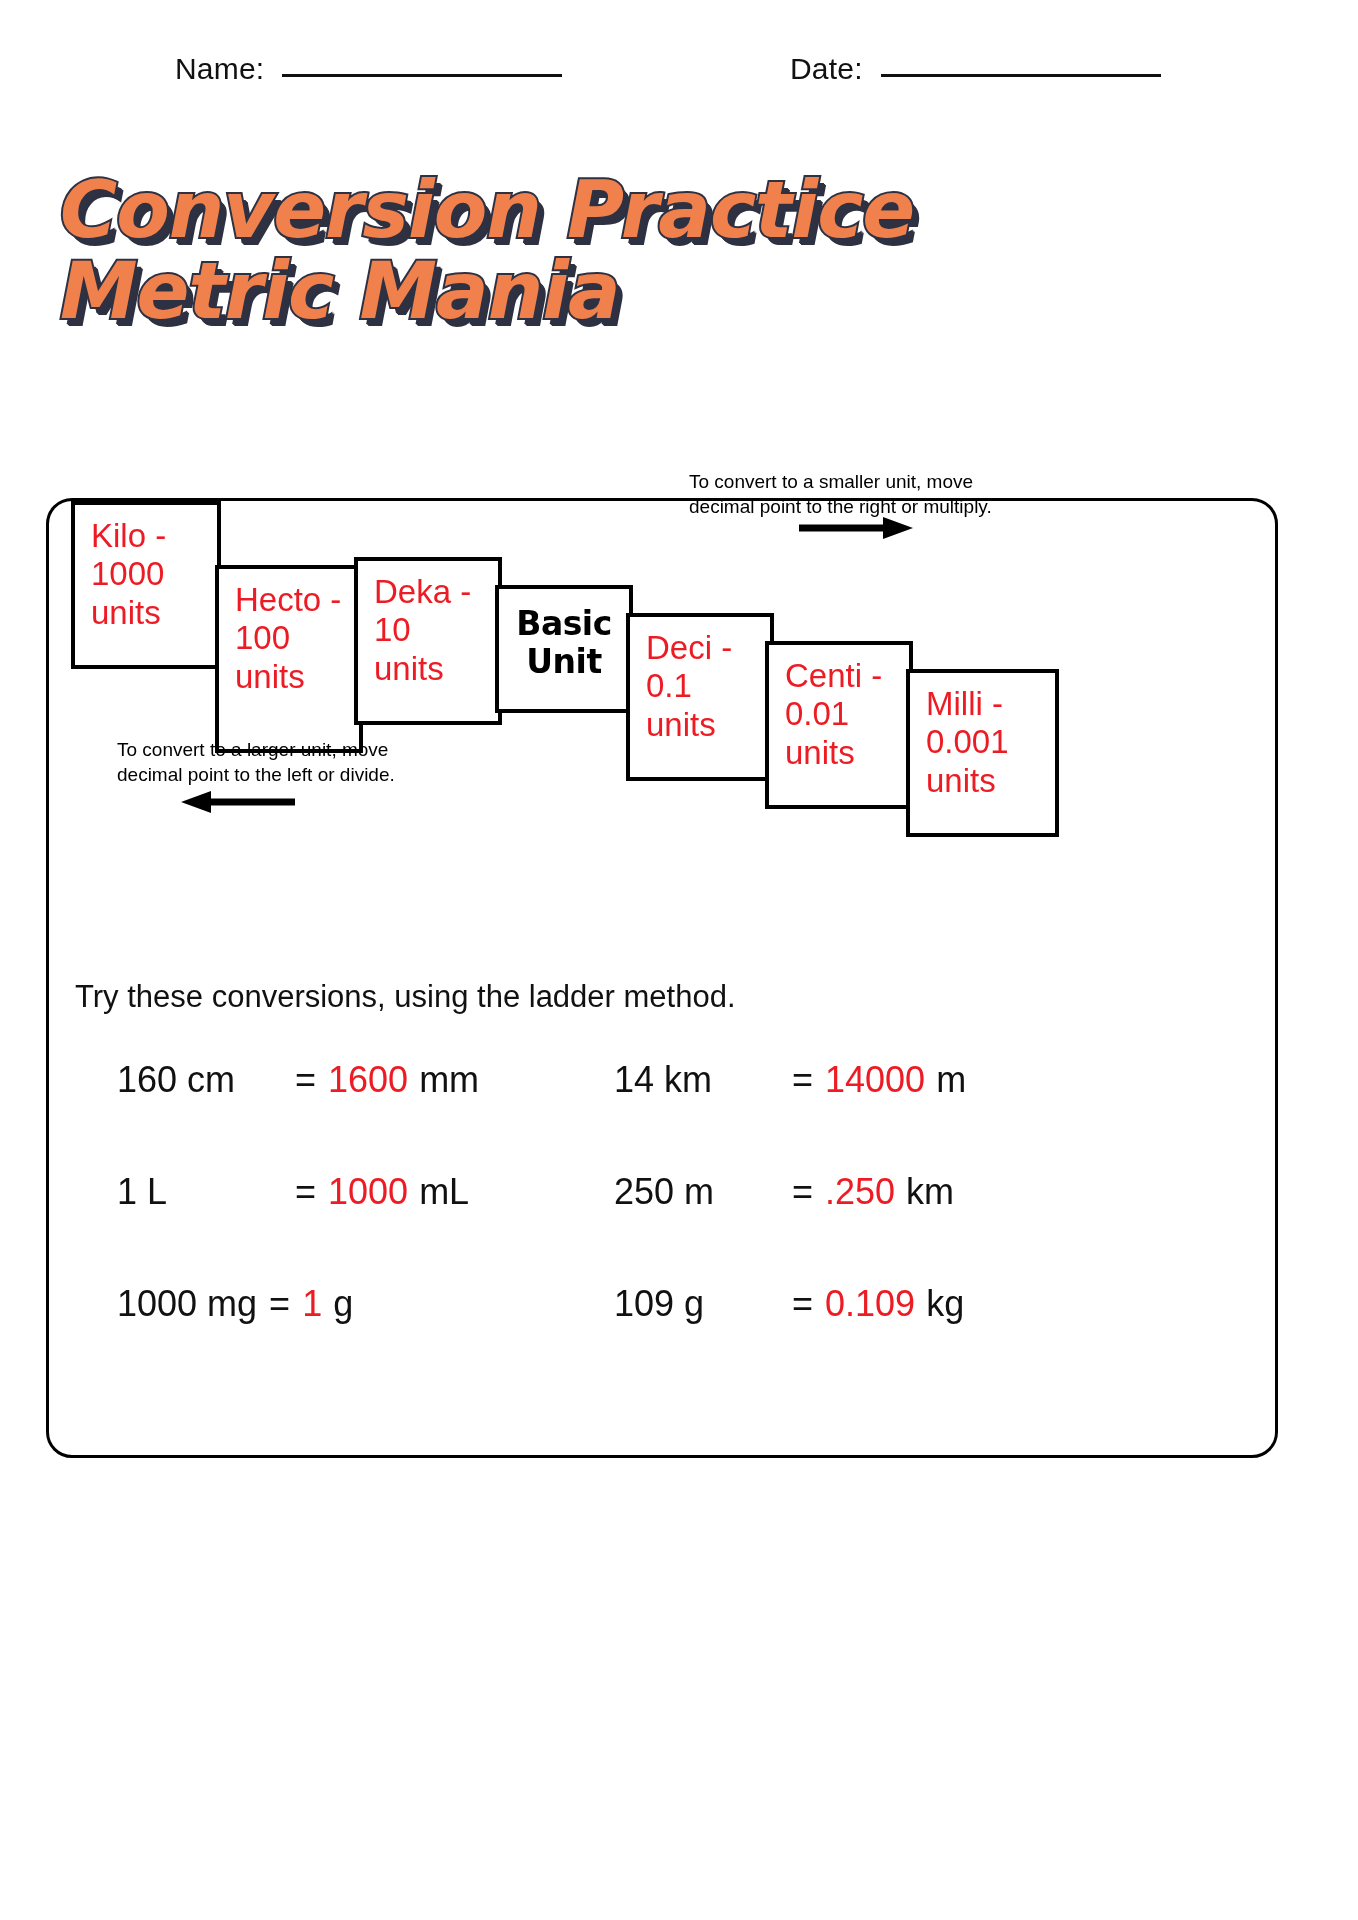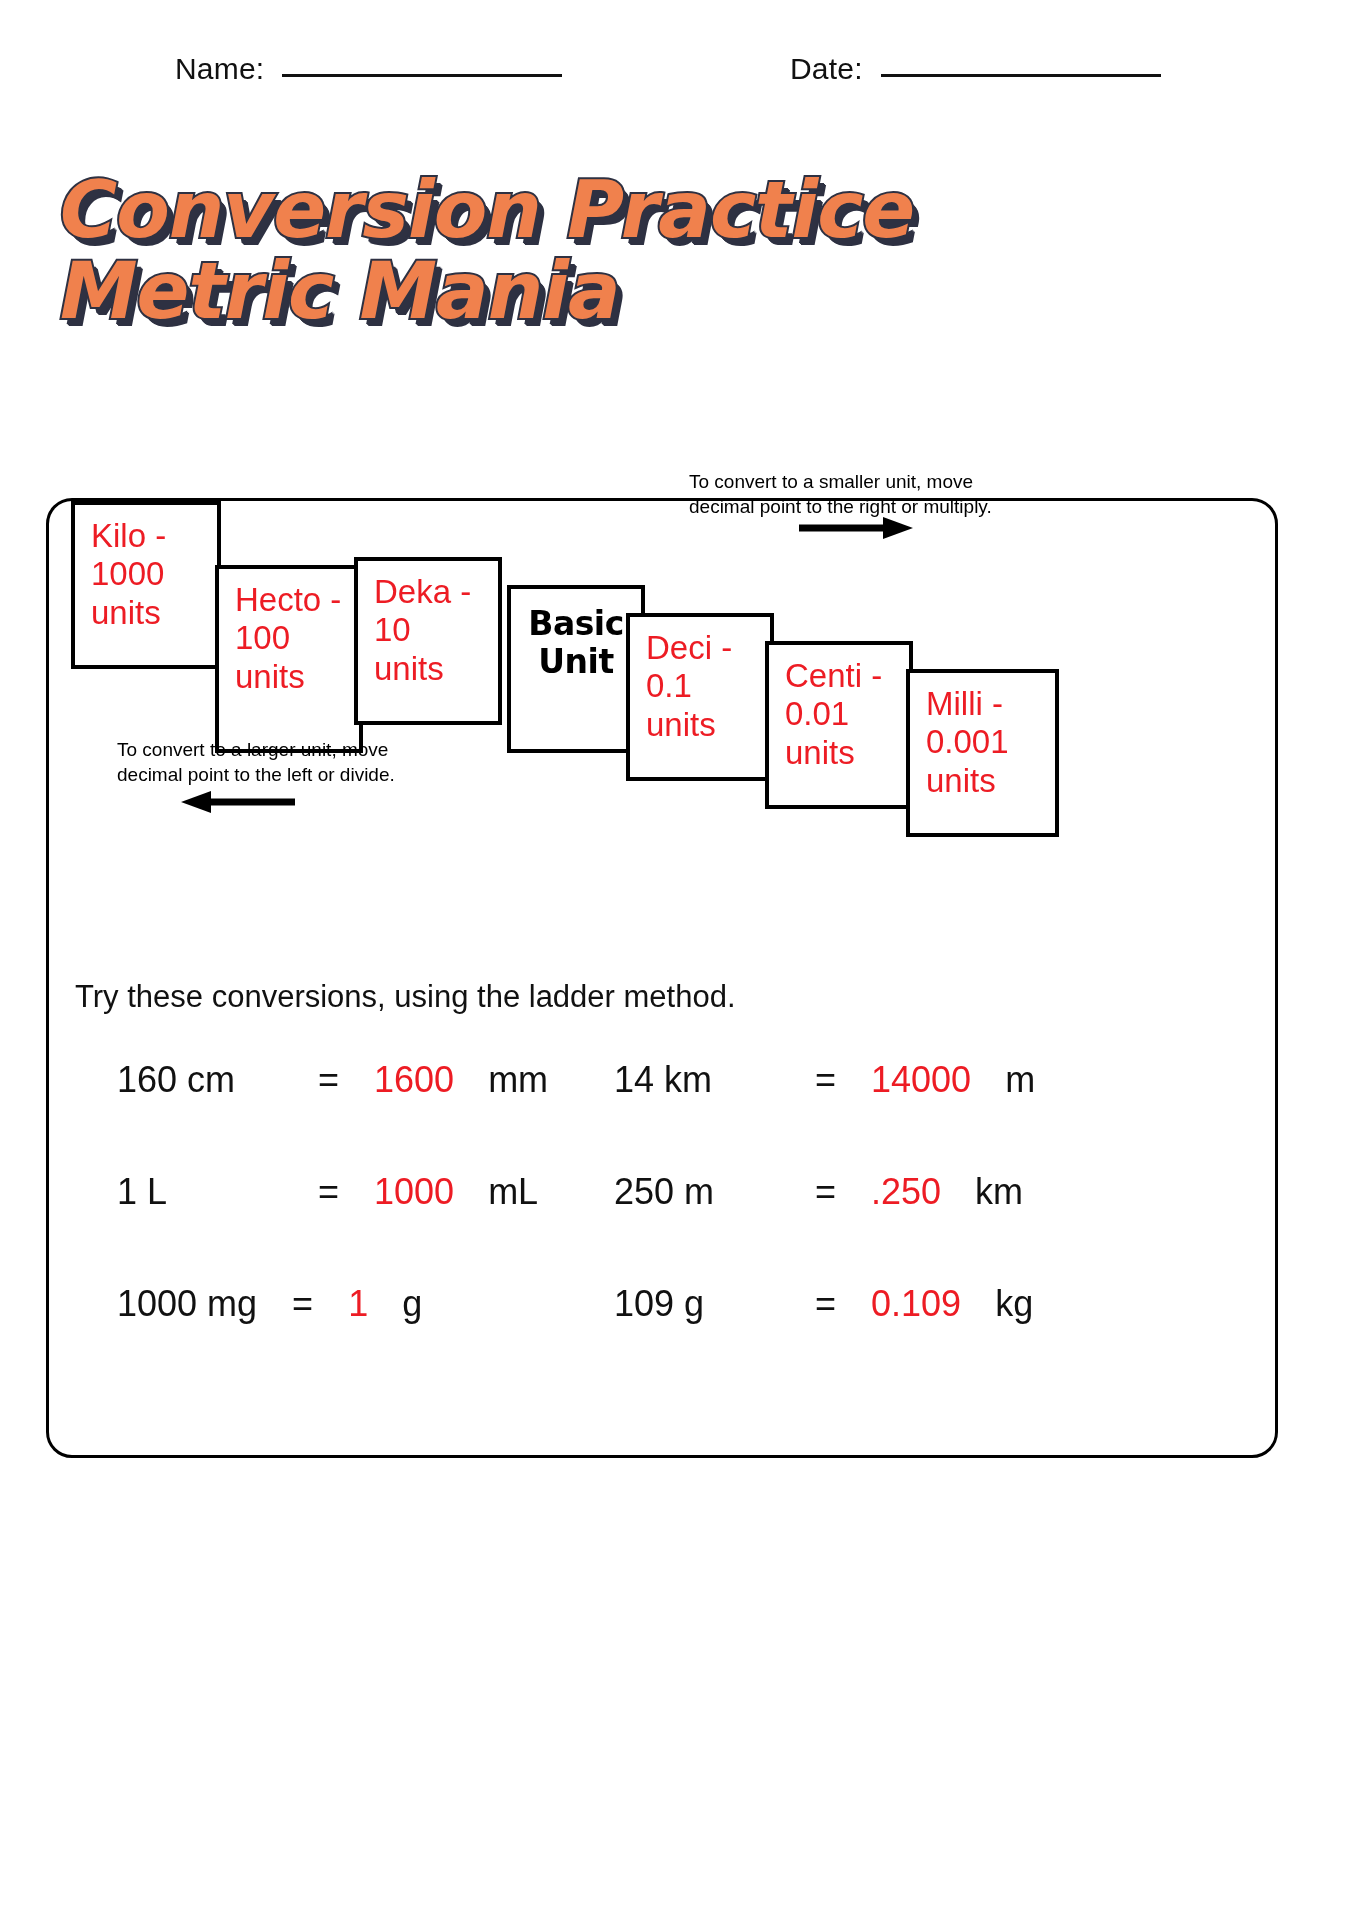--- a/index.html
+++ b/index.html
@@ -159,21 +159,20 @@
     height: 112px;
   }
   .pcell {
     position: absolute;
     font-size: 36px;
     font-family: "Liberation Sans", sans-serif;
     color: #111111;
     white-space: nowrap;
     display: flex;
     align-items: baseline;
-    gap: 23px;
   }
   .pcell.col-left  { left: 68px; }
   .pcell.col-right { left: 565px; }
 
   .p-from {
     display: inline-block;
     min-width: 178px;
   }
   .p-from.narrow { min-width: 0; }
   .p-eq {
@@ -214,21 +213,21 @@
 units</div>
 
     <div class="lbox" style="left:166px; top:28px;  width:148px; height:188px;margin-top:36px;">Hecto -
 100
 units</div>
 
     <div class="lbox" style="left:305px; top:56px;  width:148px; height:168px;">Deka -
 10
 units</div>
 
-    <div class="lbox basic" style="left:458px; top:84px;  width:138px; height:168px;">Basic
+    <div class="lbox basic" style="left:446px; top:84px;  width:138px; height:128px;">Basic
 Unit</div>
 
     <div class="lbox" style="left:577px; top:112px; width:148px; height:168px;">Deci -
 0.1
 units</div>
 
     <div class="lbox" style="left:716px; top:140px; width:148px; height:168px;">Centi -
 0.01
 units</div>
 

